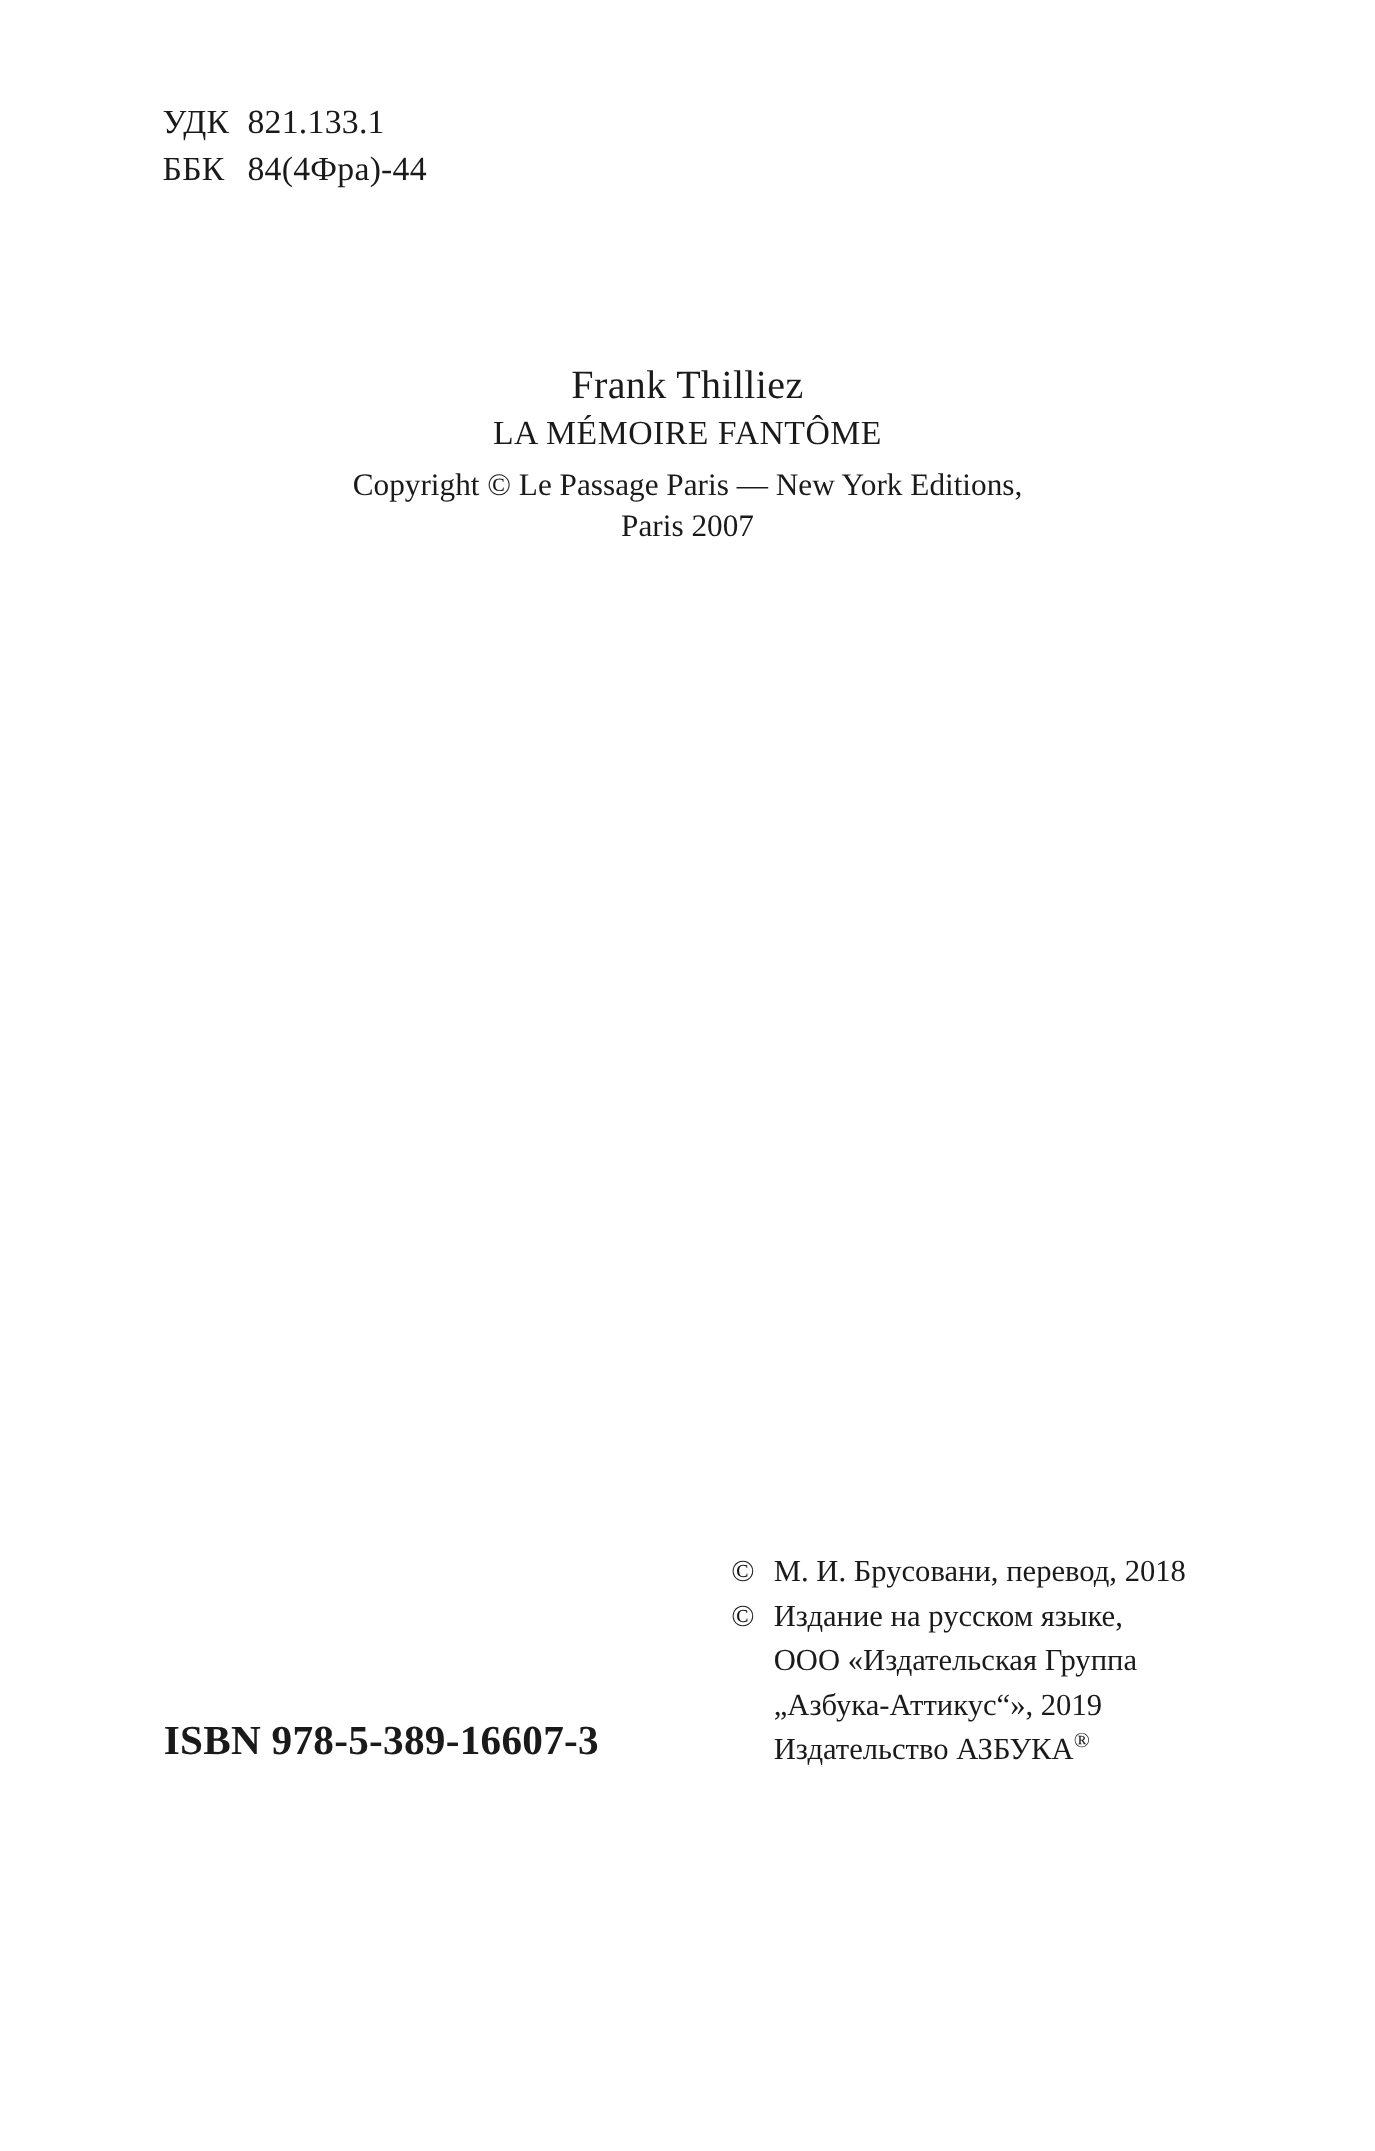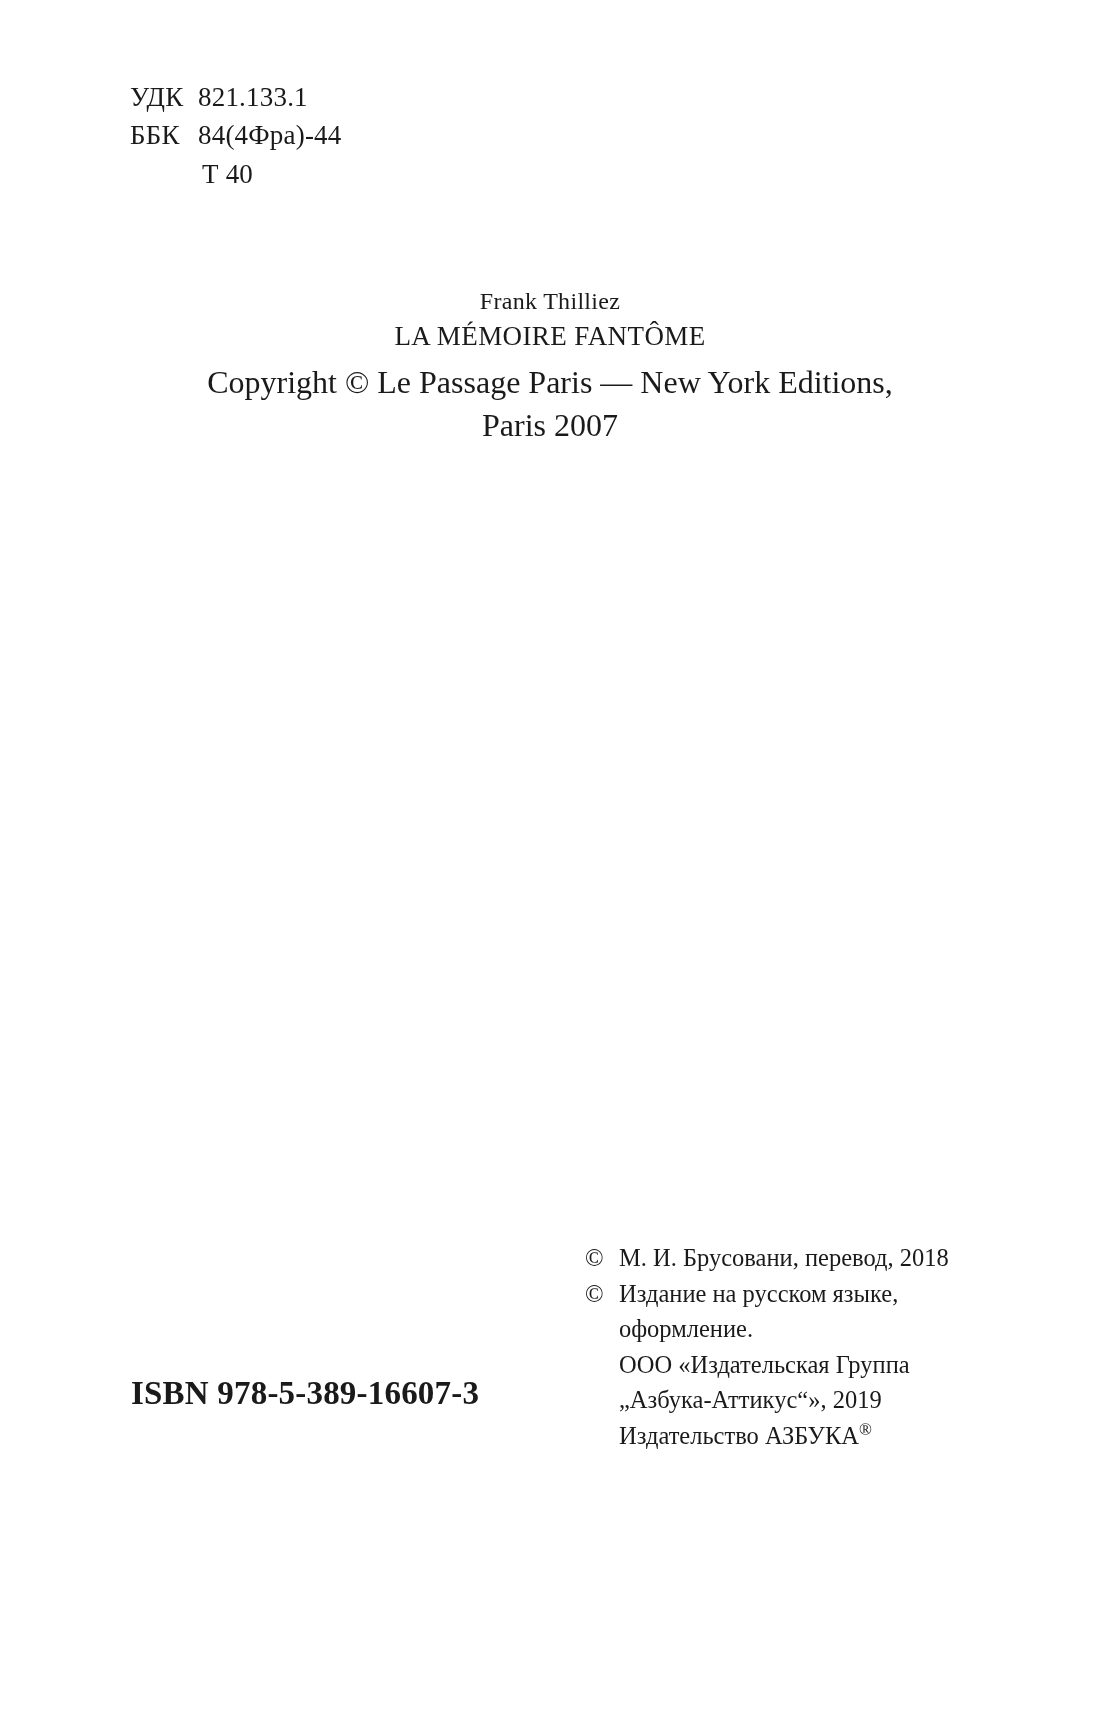--- a/index.html
+++ b/index.html
@@ -45,31 +45,31 @@
   .orig-block {
     position: absolute;
     left: 0;
     right: 0;
     top: 286px;
     text-align: center;
     font-size: 25px;
     line-height: 1.32;
   }
   .orig-block .author {
-    font-size: 24px;
+    font-size: 32px;
     letter-spacing: 0.3px;
   }
   .orig-block .orig-title {
     font-size: 27px;
     letter-spacing: 0.4px;
     margin-top: 1px;
   }
   .orig-block .copyright {
     margin-top: 7px;
-    font-size: 32px;
+    font-size: 25px;
     line-height: 1.34;
   }
 
   
   .credits {
     position: absolute;
     left: 0;
     right: 0;
     top: 436px;
     text-align: center;
@@ -122,21 +122,20 @@
   }
 </style>
 </head>
 <body>
 
 <div class="page">
 
   <div class="classification">
     <div class="line udk"><span class="lbl">УДК</span><span>821.133.1</span></div>
     <div class="line bbk"><span class="lbl">ББК</span><span>84(4Фра)-44</span></div>
-    <div class="line code">Т 40</div>
   </div>
 
   <div class="orig-block">
     <div class="author">Frank Thilliez</div>
     <div class="orig-title">LA MÉMOIRE FANTÔME</div>
     <div class="copyright">
       <div>Copyright © Le Passage Paris — New York Editions,</div>
       <div>Paris 2007</div>
     </div>
   </div>
@@ -147,23 +146,20 @@
   <div class="rights">
     <div class="row">
       <span class="mark">©</span>
       <span>М. И. Брусовани, перевод, 2018</span>
     </div>
     <div class="row">
       <span class="mark">©</span>
       <span>Издание на русском языке,</span>
     </div>
     <div class="row cont">
-      <span>оформление.</span>
-    </div>
-    <div class="row cont">
       <span>ООО «Издательская Группа</span>
     </div>
     <div class="row cont">
       <span>„Азбука-Аттикус“», 2019</span>
     </div>
     <div class="row cont">
       <span>Издательство АЗБУКА</span><span class="pub-mark">®</span>
     </div>
   </div>
 

